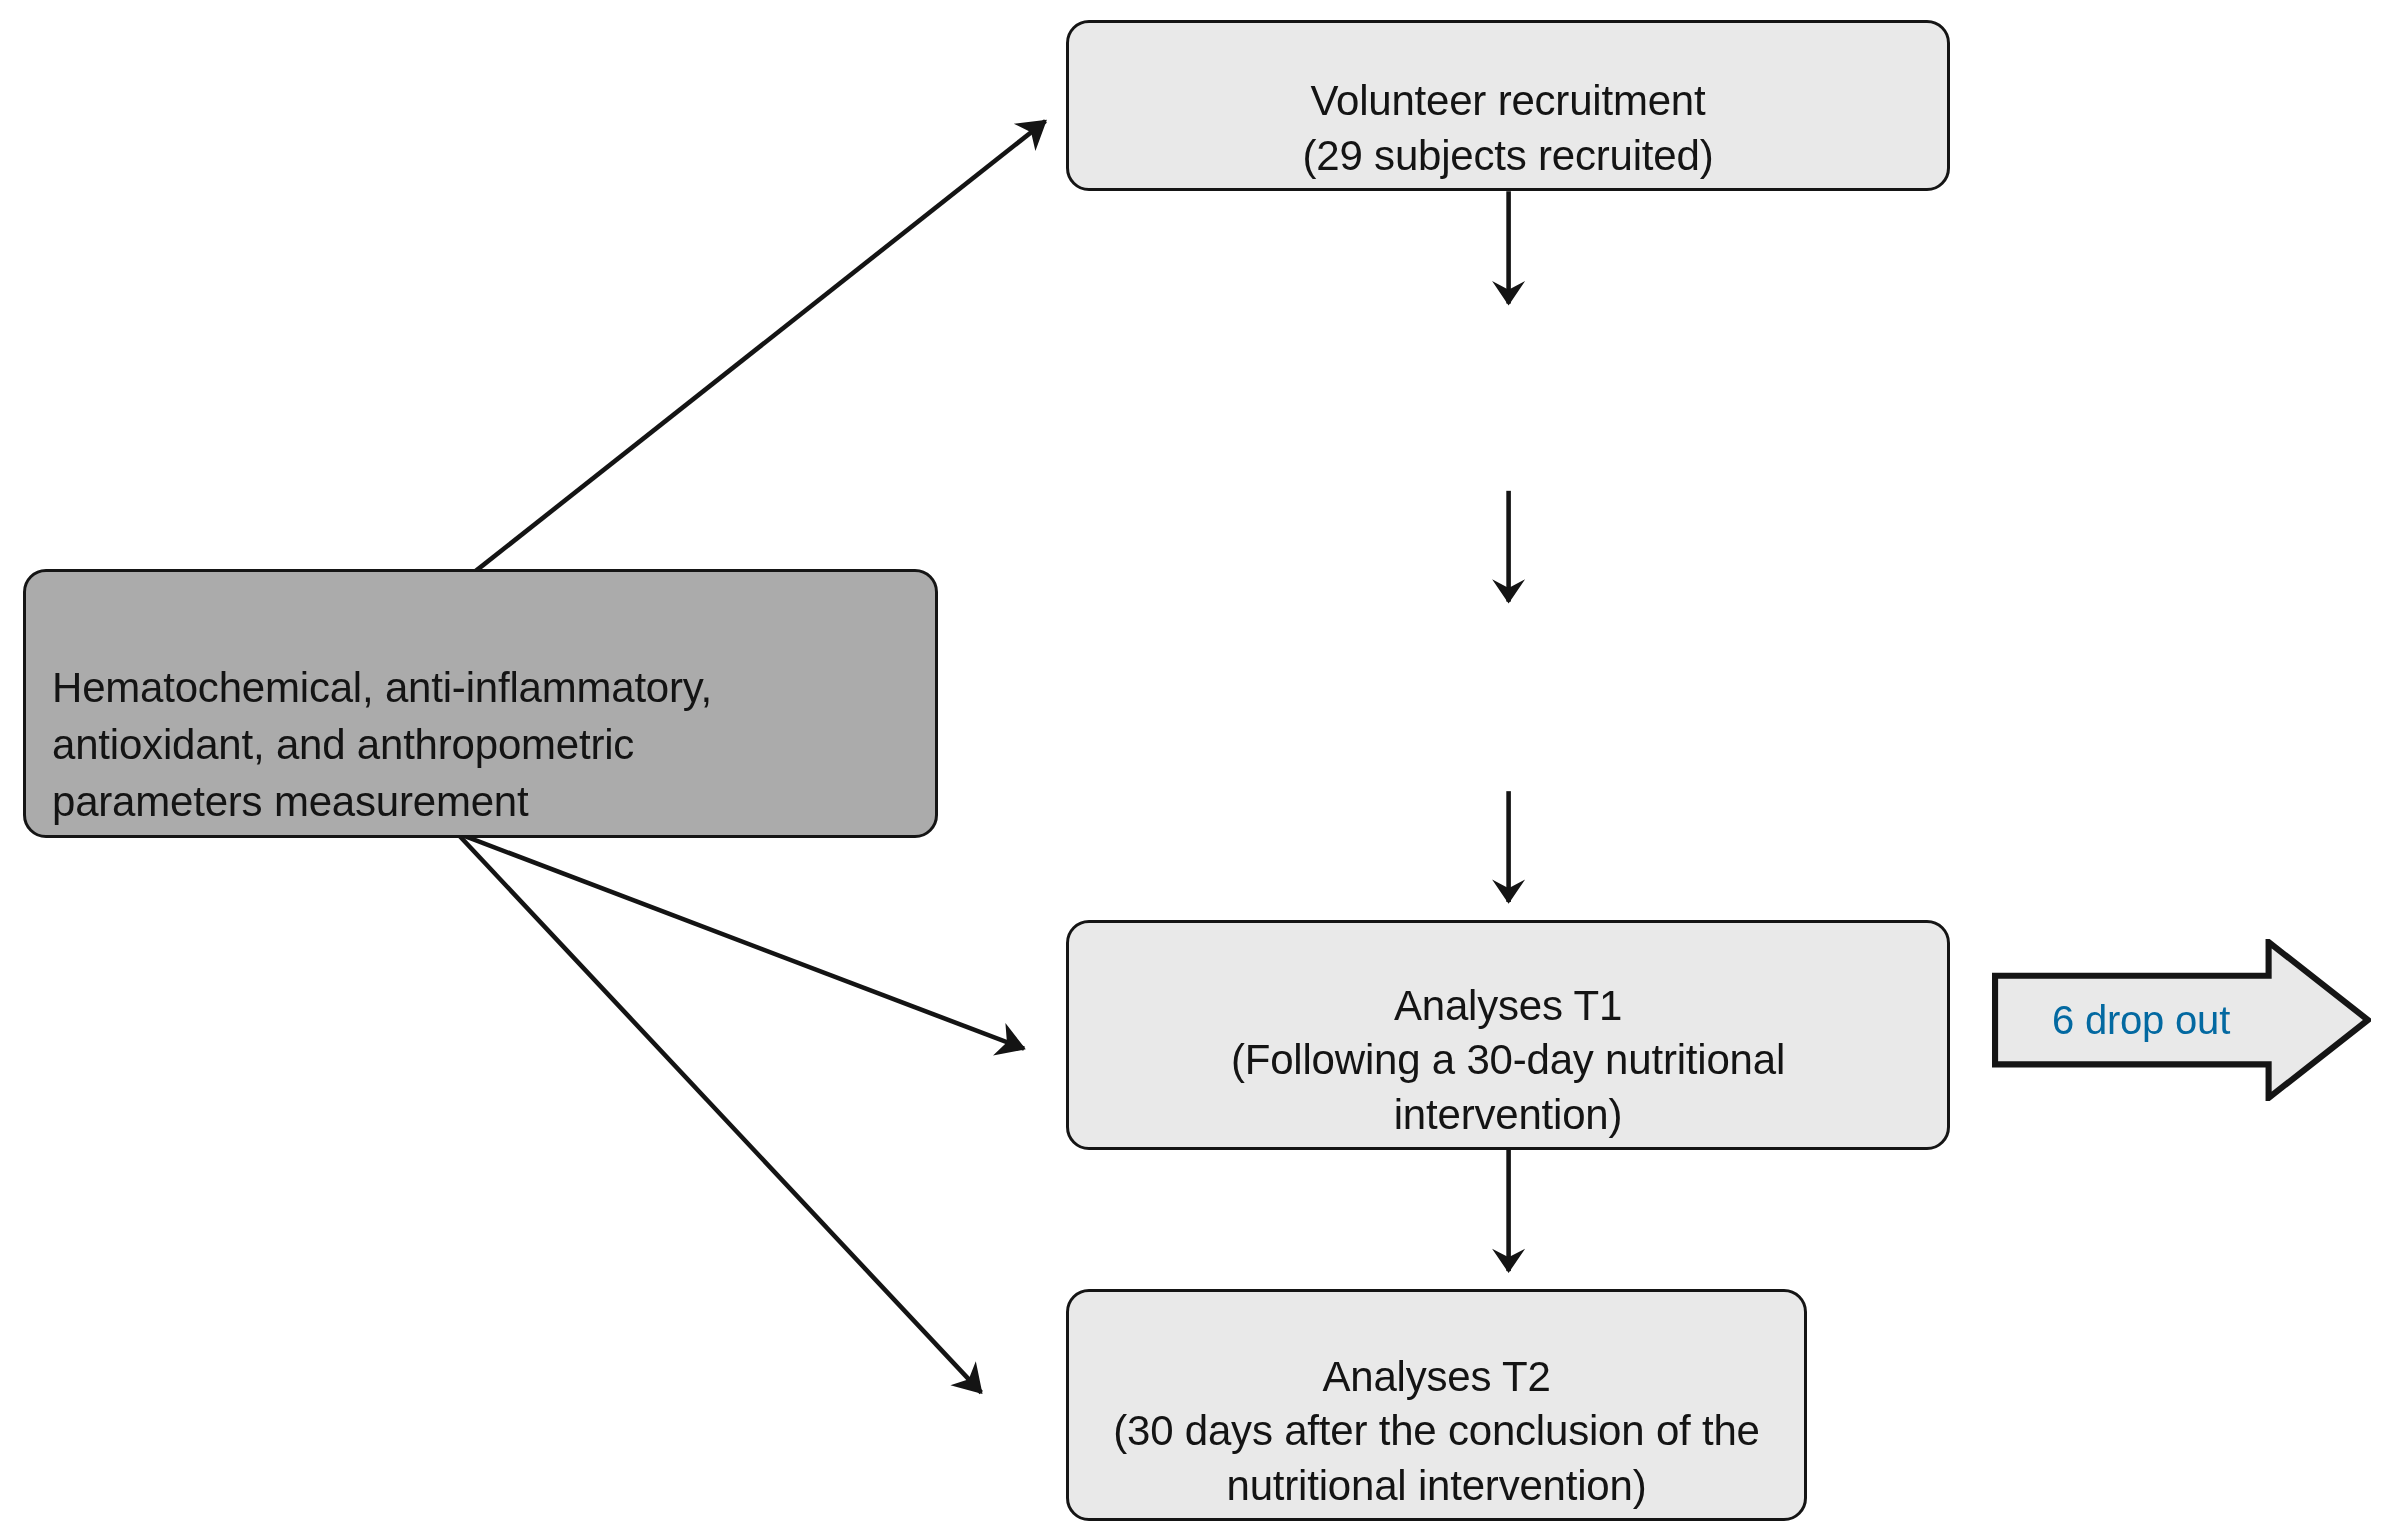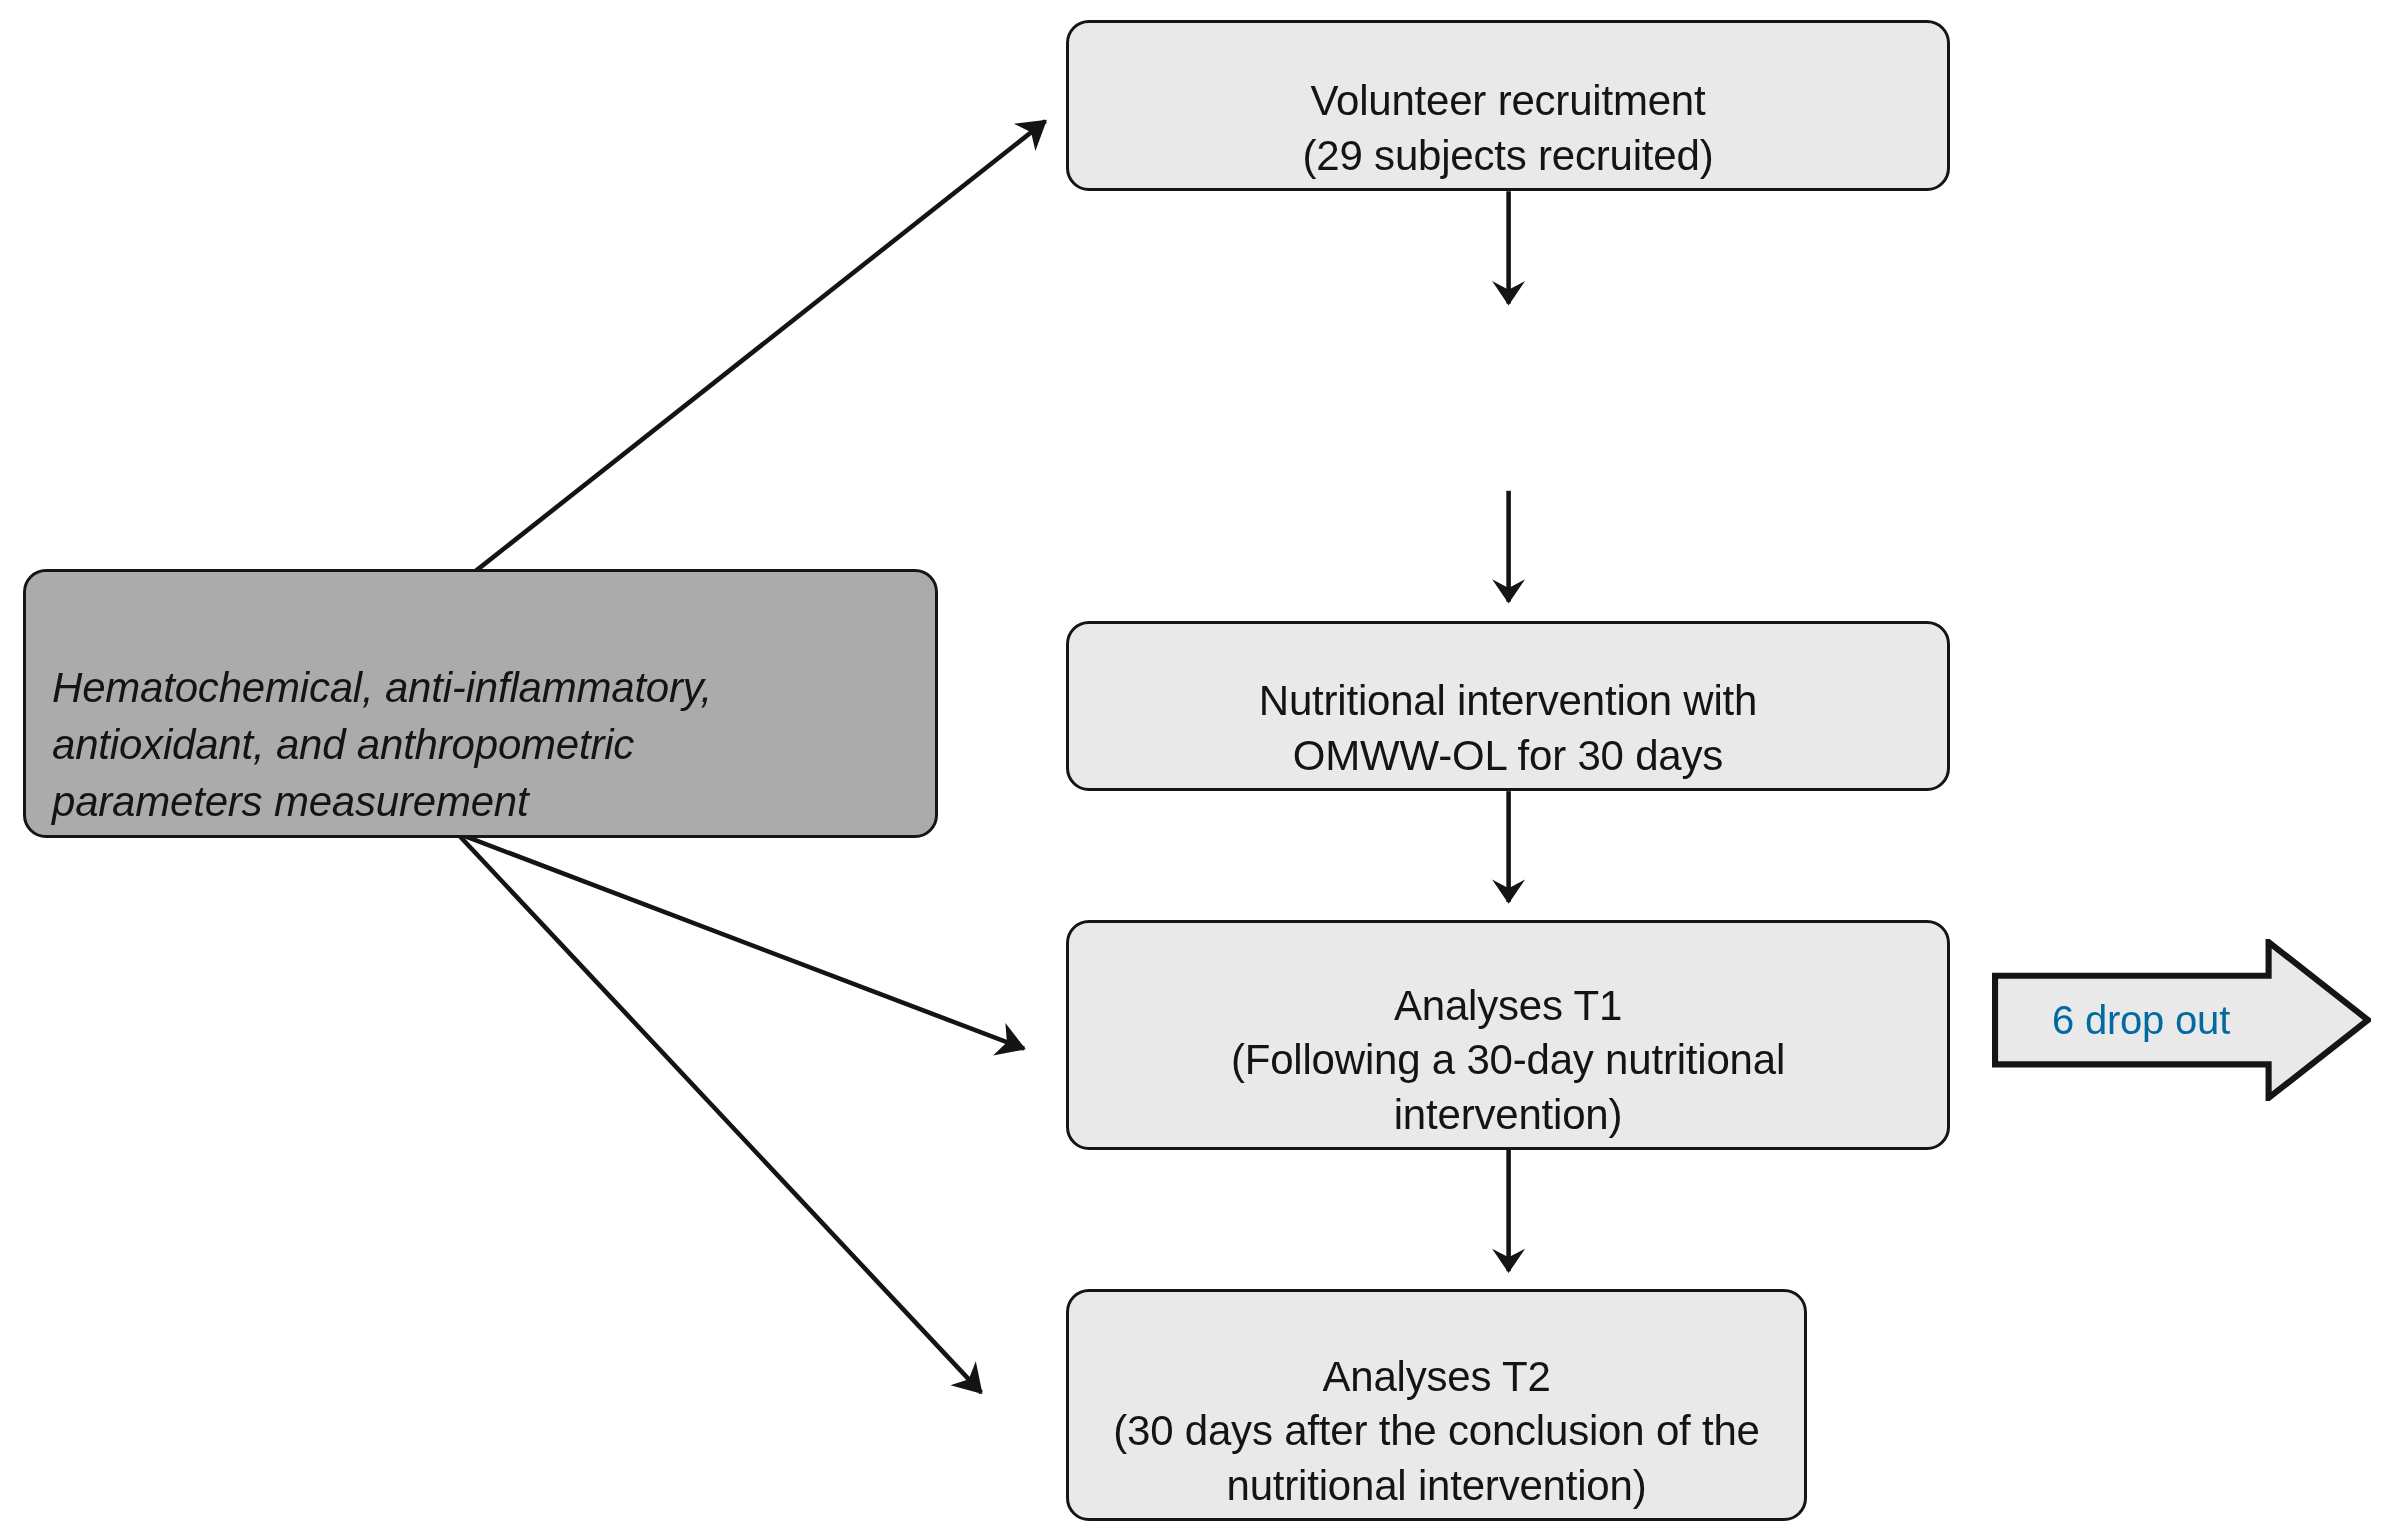--- a/index.html
+++ b/index.html
@@ -103,36 +103,32 @@
       <line x1="1974" y1="1504" x2="1974" y2="1663" marker-end="url(#vhead)"></line>
     </g>
 
     <g stroke="#141414" stroke-width="6" fill="none">
       <line x1="616" y1="752" x2="1368" y2="158" marker-end="url(#dhead)"></line>
       <line x1="598" y1="1090" x2="1340" y2="1372" marker-end="url(#dhead)"></line>
       <line x1="598" y1="1090" x2="1284" y2="1822" marker-end="url(#dhead)"></line>
     </g>
   </svg>
 
-  <div class="node gray" style="left:23px; top:569px; width:915px; height:269px;font-style:italic;">
+  <div class="node gray" style="left:23px; top:569px; width:915px; height:269px;">
     <span class="node-text">Hematochemical, anti-inflammatory,
 antioxidant, and anthropometric
 parameters measurement</span>
   </div>
 
   <div class="node" style="left:1066px; top:20px; width:884px; height:171px;">
     <span class="node-text">Volunteer recruitment
 (29 subjects recruited)</span>
   </div>
 
 
-  <div class="node" style="left:1066px; top:621px; width:884px; height:170px;">
-    <span class="node-text">Nutritional intervention with
-OMWW-OL for 30 days</span>
-  </div>
 
   <div class="node" style="left:1066px; top:920px; width:884px; height:230px;">
     <span class="node-text">Analyses T1
 (Following a 30-day nutritional
 intervention)</span>
   </div>
 
   <div class="node" style="left:1066px; top:1289px; width:741px; height:232px;">
     <span class="node-text">Analyses T2
 (30 days after the conclusion of the

